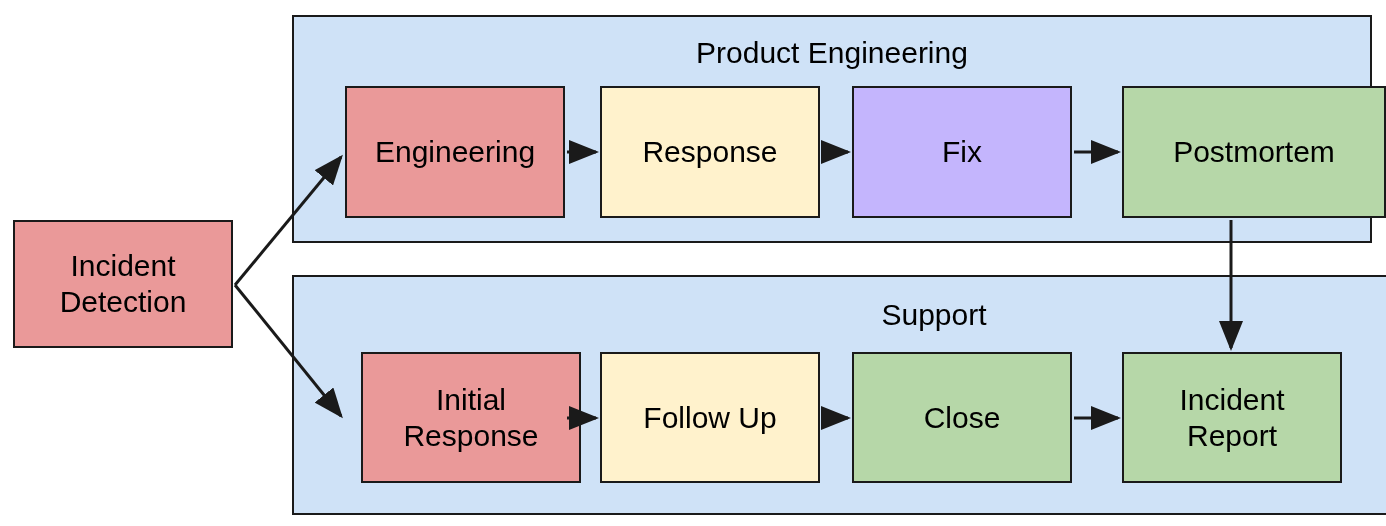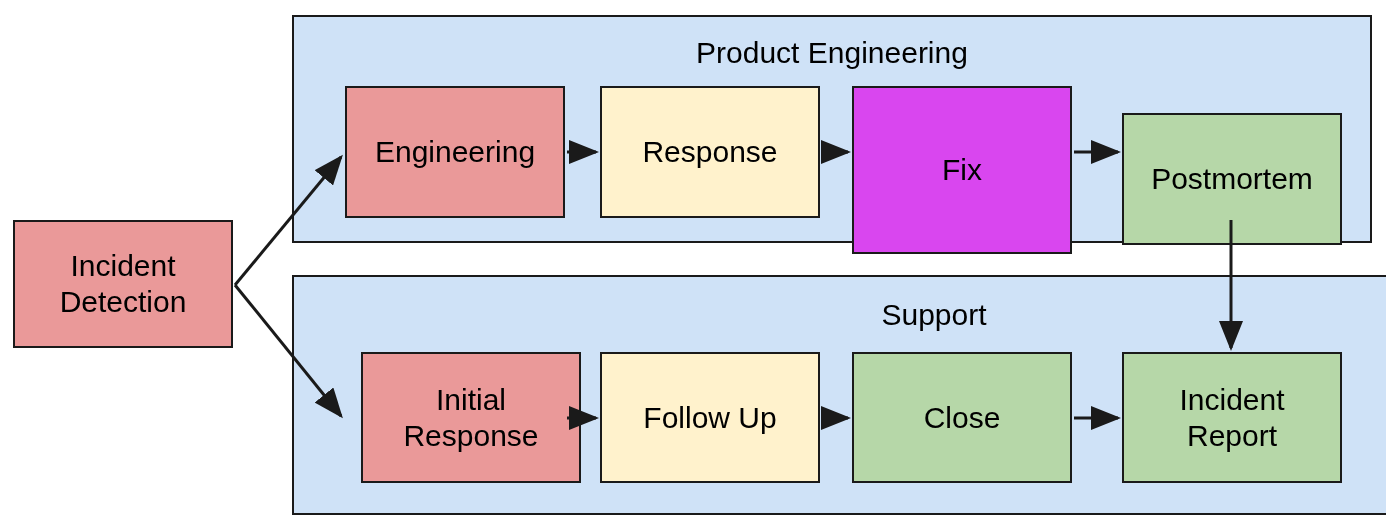--- a/index.html
+++ b/index.html
@@ -65,22 +65,22 @@
 
   <div class="swimlane" style="left:292px; top:275px; width:1284px; height:240px; background:#cfe2f7;">
     <div class="swimlane-title" style="top:21px;">Support</div>
   </div>
 
   <div class="node" style="left:13px; top:220px; width:220px; height:128px; background:#ea9999;">Incident
 Detection</div>
 
   <div class="node" style="left:345px; top:86px; width:220px; height:132px; background:#ea9999;">Engineering</div>
   <div class="node" style="left:600px; top:86px; width:220px; height:132px; background:#fff2cc;">Response</div>
-  <div class="node" style="left:852px; top:86px; width:220px; height:168px; background:#d946ef;">Fix</div>
-  <div class="node" style="left:1122px; top:86px; width:220px; height:132px; background:#b6d7a8;margin-top:27px;">Postmortem</div>
+  <div class="node" style="left:852px; top:86px; width:220px; height:132px; background:#c4b5fd;">Fix</div>
+  <div class="node" style="left:1122px; top:86px; width:264px; height:132px; background:#b6d7a8;">Postmortem</div>
 
   <div class="node" style="left:345px; top:352px; width:220px; height:131px; background:#ea9999;margin-left:16px;">Initial
 Response</div>
   <div class="node" style="left:600px; top:352px; width:220px; height:131px; background:#fff2cc;">Follow Up</div>
   <div class="node" style="left:852px; top:352px; width:220px; height:131px; background:#b6d7a8;">Close</div>
   <div class="node" style="left:1122px; top:352px; width:220px; height:131px; background:#b6d7a8;">Incident
 Report</div>
 
   <svg class="edge-layer" viewBox="0 0 1386 526" width="1386" height="526">
     <defs>

